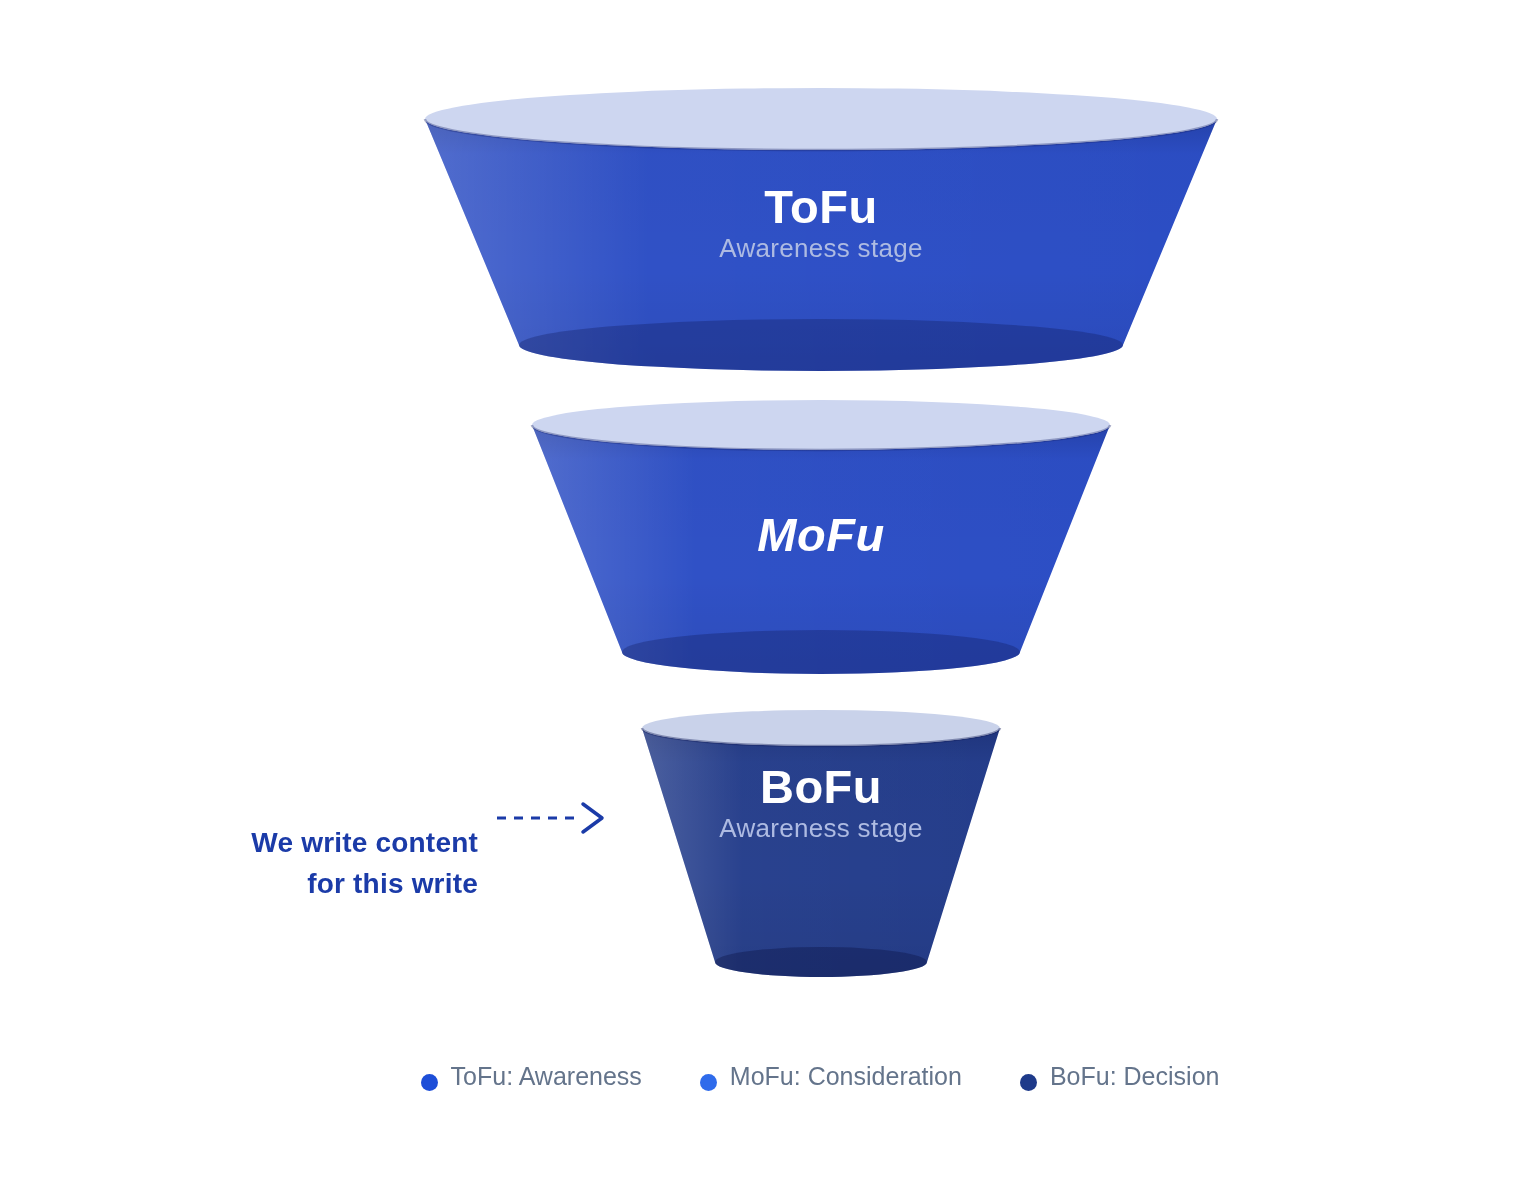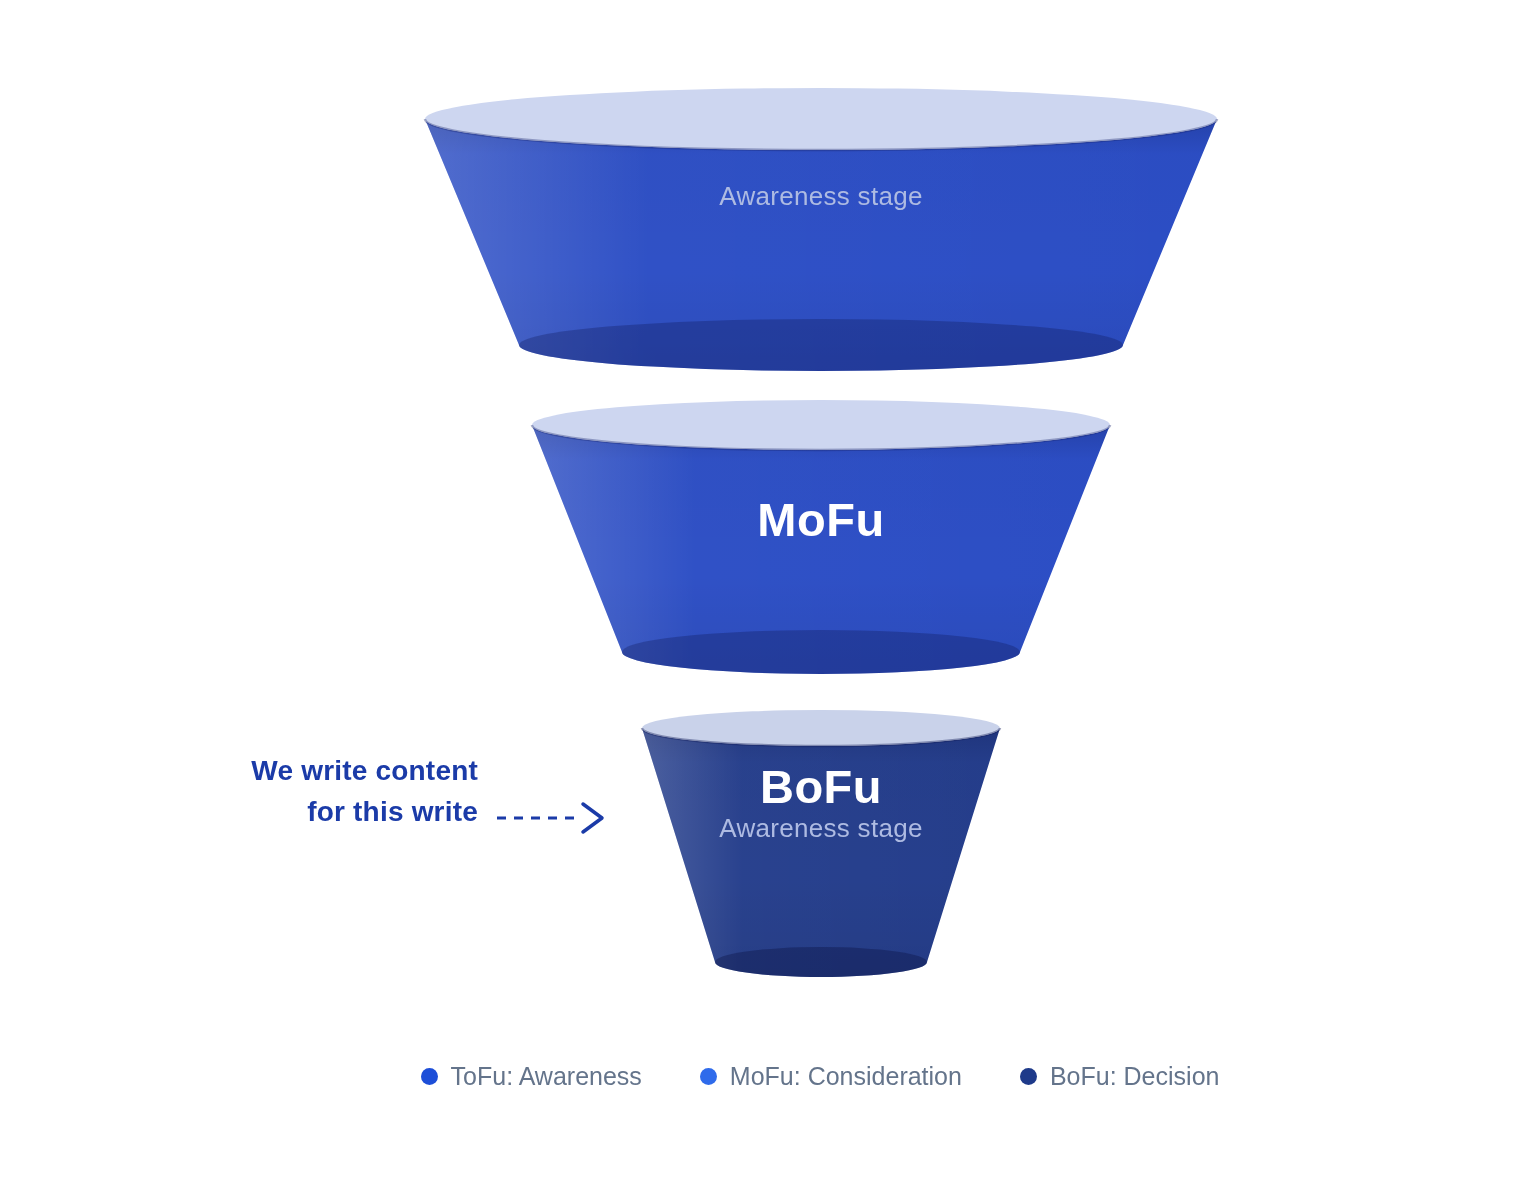--- a/index.html
+++ b/index.html
@@ -3,27 +3,27 @@
 <meta charset="utf-8">
 <style>
   html,body{margin:0;padding:0;background:#ffffff;}
   body{font-family:"Liberation Sans", sans-serif;}
   .canvas{position:relative;width:1532px;height:1194px;background:#ffffff;overflow:hidden;}
   .art{position:absolute;top:0;left:0;}
   .stage-text{position:absolute;left:521px;width:600px;text-align:center;pointer-events:none;}
   .stage-title{font-size:47px;font-weight:bold;color:#ffffff;line-height:52px;letter-spacing:0.5px;}
   .stage-subtitle{font-size:26px;font-weight:500;color:#AEBBE2;line-height:30px;letter-spacing:0.3px;}
   .stage-text.tofu{top:181px;}
-  .stage-text.mofu{top:494px;}
+  .stage-text.mofu{top:509px;font-style:italic;}
   .stage-text.bofu{top:761px;}
-  .annotation{position:absolute;left:160px;top:750px;width:318px;text-align:right;
+  .annotation{position:absolute;left:160px;top:822px;width:318px;text-align:right;
               font-size:28px;font-weight:bold;line-height:41px;letter-spacing:0.2px;}
   .legend{position:absolute;top:1062px;left:54px;width:1532px;display:flex;
           justify-content:center;align-items:center;gap:58px;}
-  .legend-item{display:flex;align-items:center;gap:13px;font-size:25px;
+  .legend-item{display:flex;align-items:flex-end;gap:13px;font-size:25px;
                color:#64748B;font-weight:500;}
   .legend-dot{display:block;}
 </style>
 </head>
 <body>
 
 <div class="canvas">
 
   <svg class="art" width="1532" height="1194" viewBox="0 0 1532 1194">
     <defs>
@@ -67,20 +67,21 @@
       <path fill="none" stroke-width="2.5" d="M 642 728 A 179 18 0 0 0 1000 728" stroke="rgba(20,30,90,0.40)"></path>
     </g>
 
     <g>
       <line x1="497" y1="818" x2="578" y2="818" stroke-width="3" stroke-dasharray="9 8" stroke="#1B3BA8"></line>
       <polyline points="583,804 602,818 583,832" fill="none" stroke-width="3.5" stroke-linecap="round" stroke-linejoin="round" stroke="#1B3BA8"></polyline>
     </g>
   </svg>
 
   <div class="stage-text tofu">
+    <div class="stage-title">ToFu</div>
     <div class="stage-subtitle">Awareness stage</div>
   </div>
 
   <div class="stage-text mofu">
     <div class="stage-title">MoFu</div>
   </div>
 
   <div class="stage-text bofu">
     <div class="stage-title">BoFu</div>
     <div class="stage-subtitle">Awareness stage</div>

